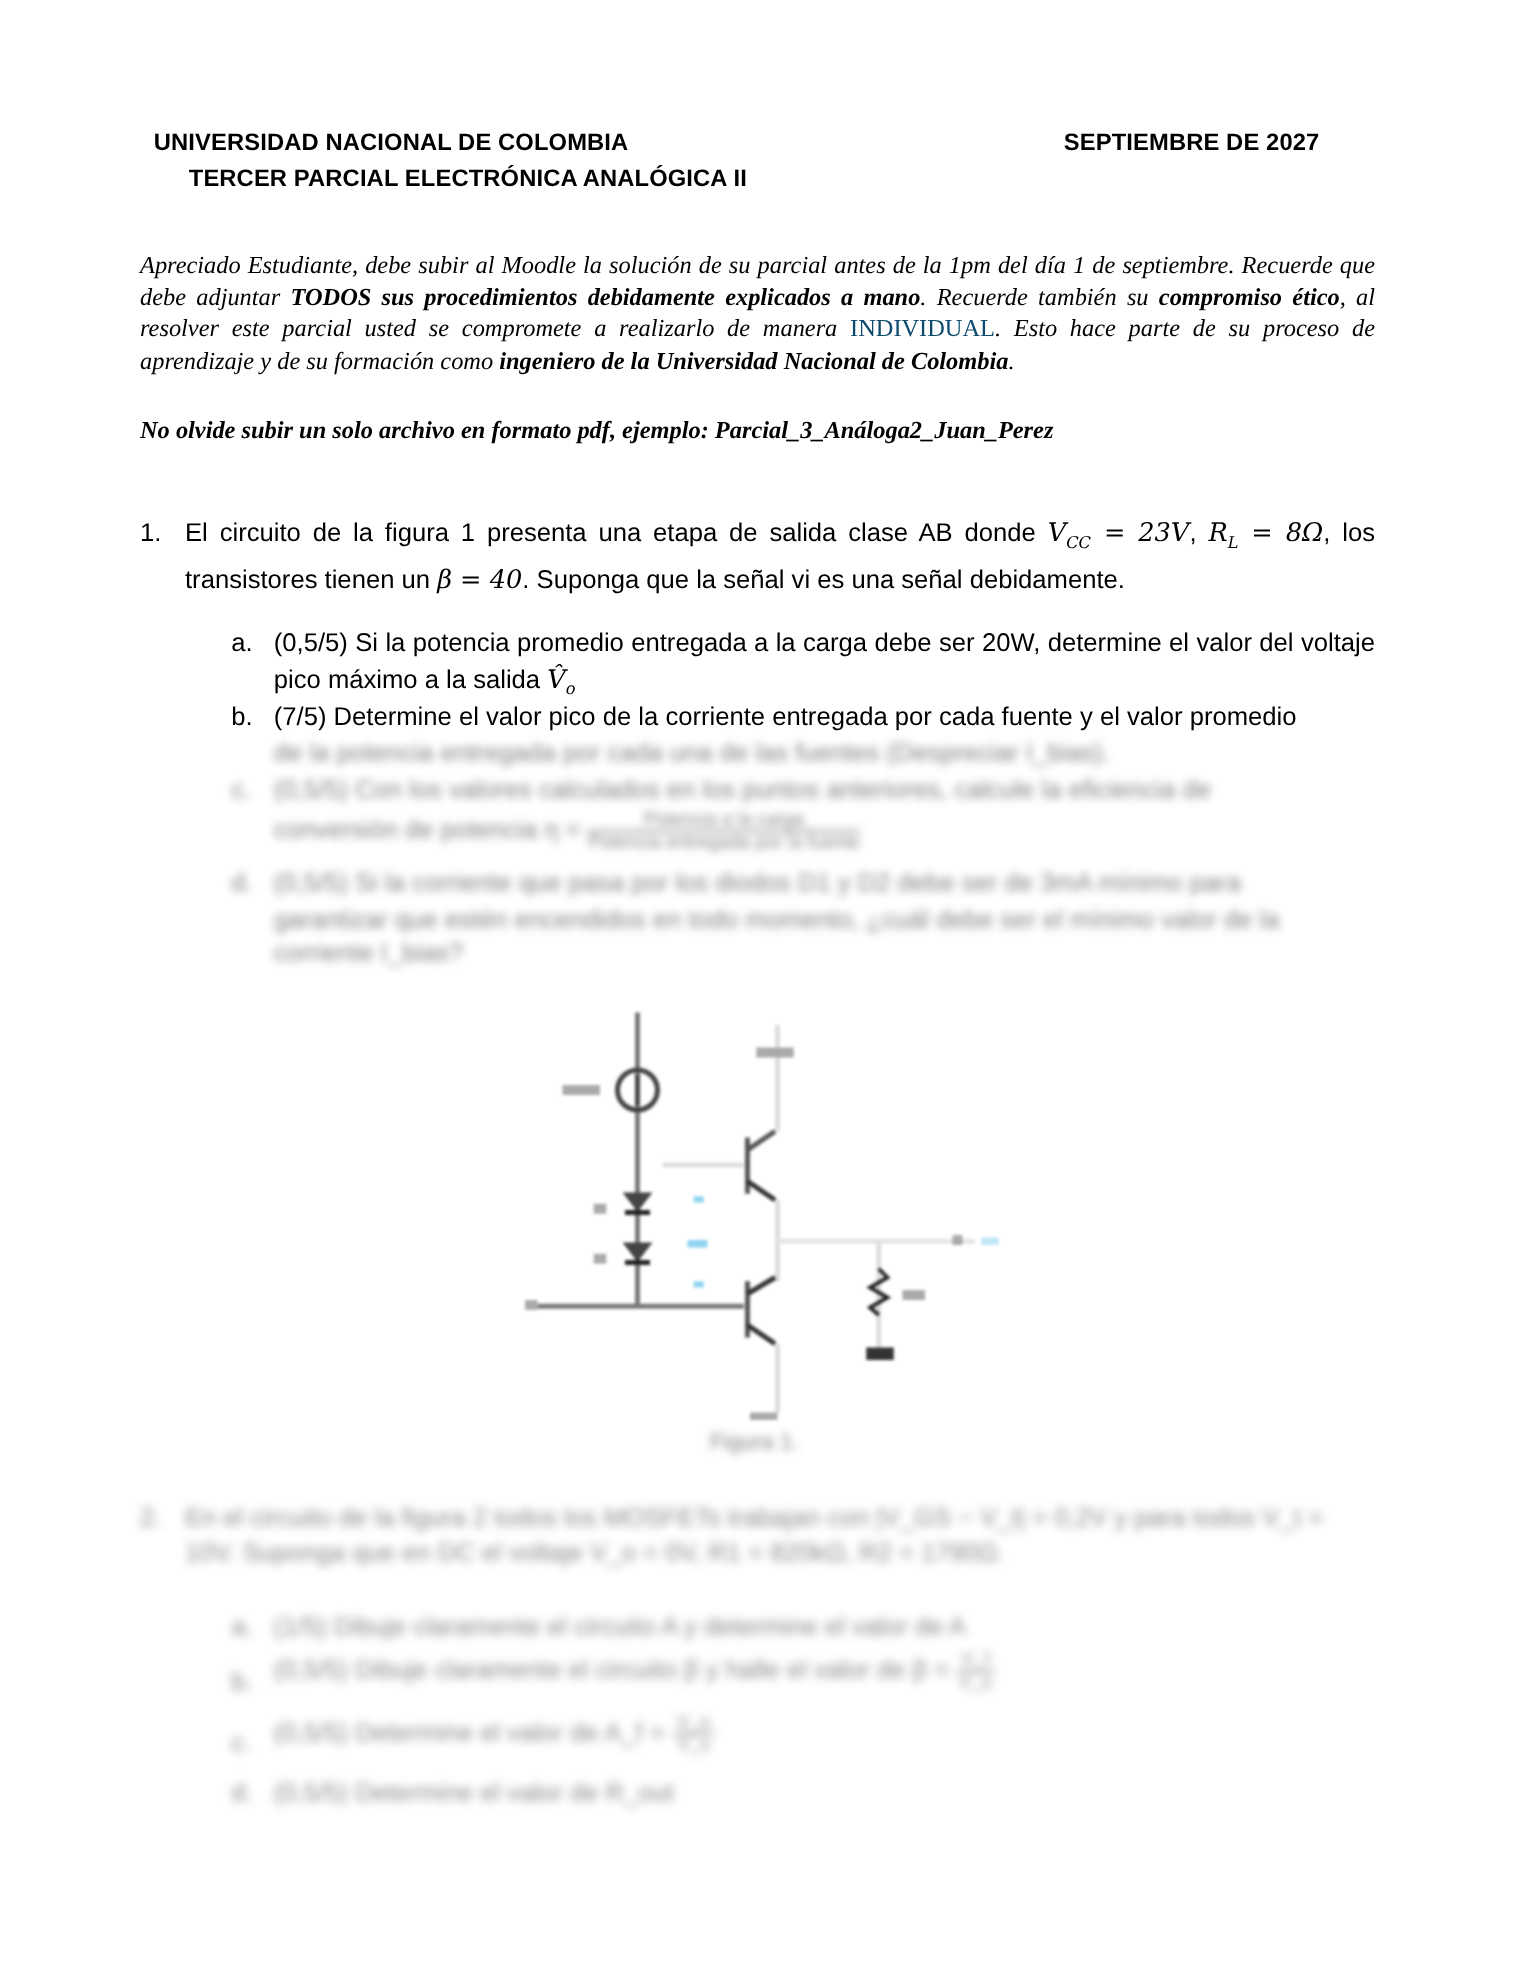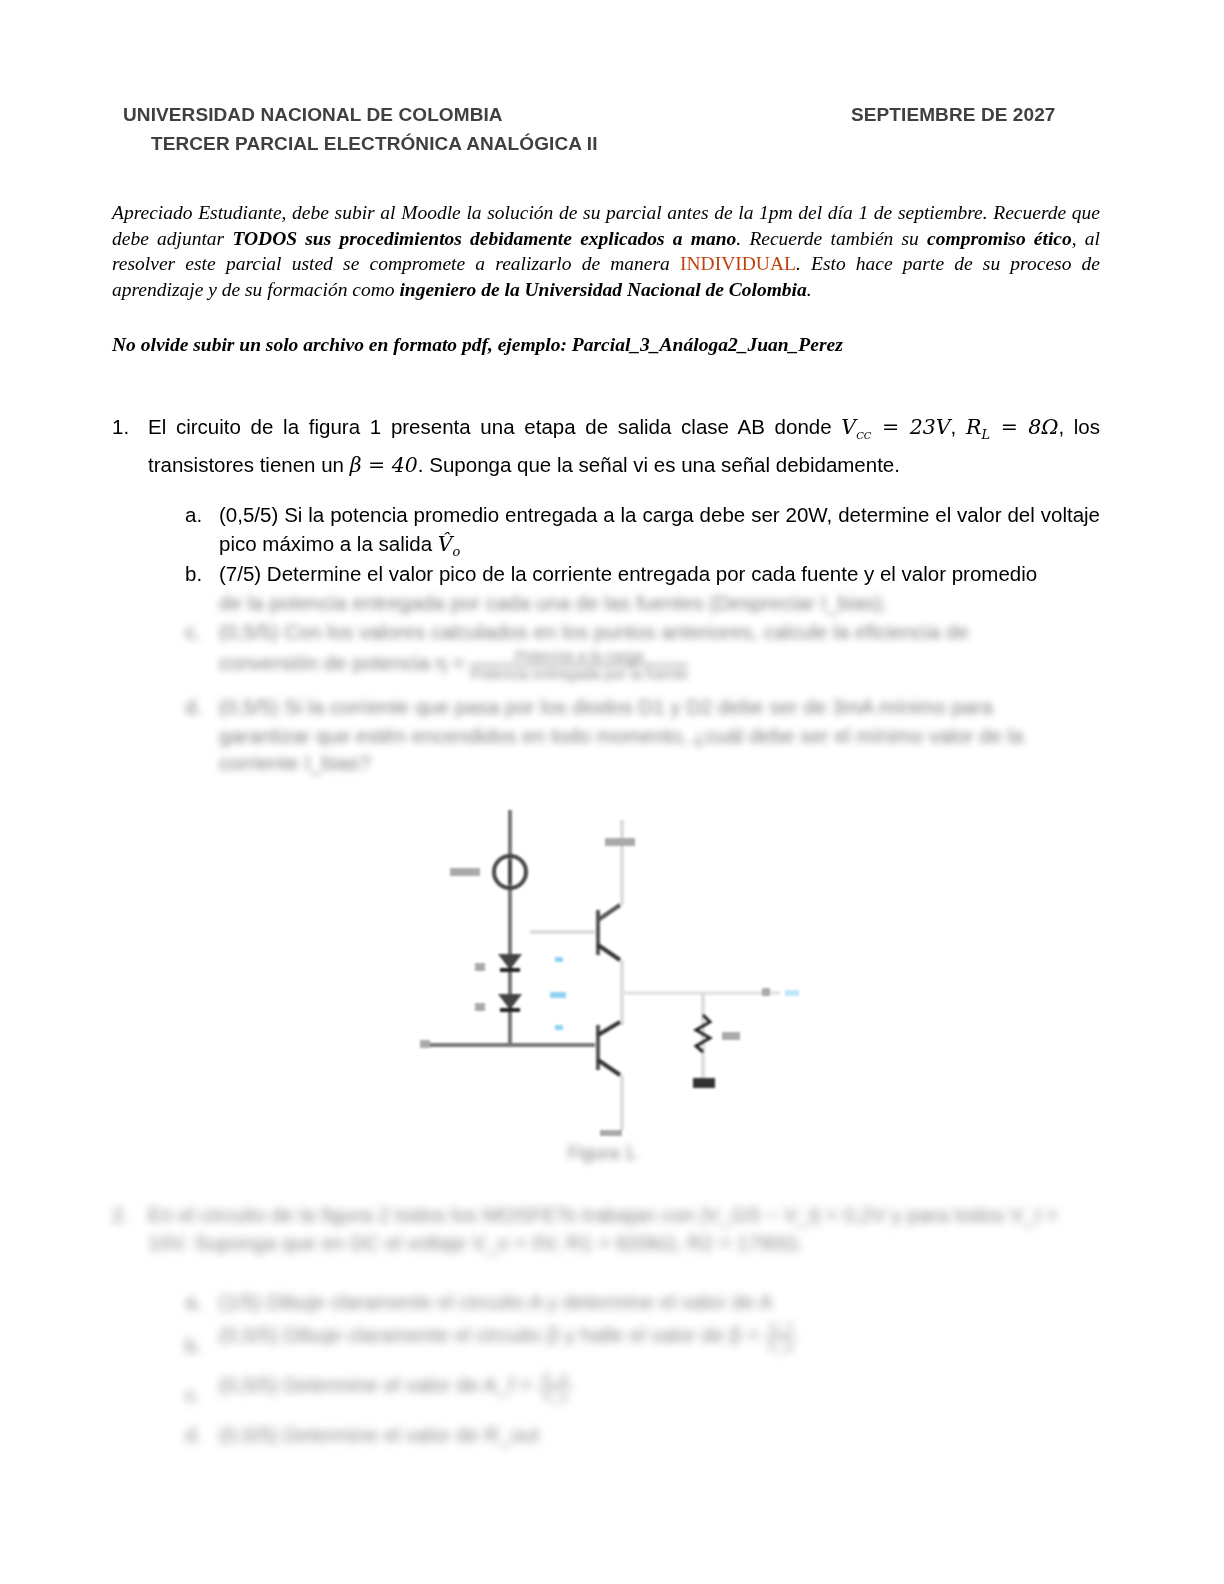--- a/index.html
+++ b/index.html
@@ -1,21 +1,21 @@
 <!DOCTYPE html>
 <html><head>
 <meta charset="utf-8">
 <style>
   html, body { margin:0; padding:0; background:#ffffff; }
   body { width:1224px; height:1584px; position:relative; overflow:hidden; font-family:"Liberation Sans", sans-serif; color:#000; }
   .abs { position:absolute; }
-  .hdr { color:#404040; font-weight:bold; font-size:19px; letter-spacing:0.1px; font-family:"Liberation Sans", sans-serif; }
+  .hdr { color:#000000; font-weight:bold; font-size:19px; letter-spacing:0.1px; font-family:"Liberation Sans", sans-serif; }
   .intro { left:112px; width:988px; font-style:italic; font-family:"Liberation Serif", serif; font-size:19.5px; line-height:25.5px; text-align:justify; }
   .intro b { font-style:italic;margin-top:20px; }
-  .red { color:#c2410c; font-style:normal; }
+  .red { color:#0c4a6e; font-style:normal; }
   .q { font-family:"Liberation Sans", sans-serif; font-size:20.5px; line-height:29px; }
   .math { font-family:"DejaVu Serif", serif; font-style:italic; }
   .blur { filter: blur(3.5px); color:#555; opacity:0.75; }
   .blur2 { filter: blur(4px); color:#555; opacity:0.7; }
   .frac { display:inline-block; vertical-align:middle; text-align:center; font-size:15px; line-height:16px; }
   .frac .top { border-bottom:2px solid #666; padding:0 4px; }
 </style>
 </head>
 <body>
 
@@ -23,21 +23,21 @@
 <div class="abs hdr" style="left:851px; top:104px;">SEPTIEMBRE DE 2027</div>
 <div class="abs hdr" style="left:123px; top:133px;margin-left:28px;">TERCER PARCIAL ELECTRÓNICA ANALÓGICA II</div>
 
 <div class="abs intro" style="top:200px;">
   <span>Apreciado Estudiante, debe subir al Moodle la solución de su parcial antes de la 1pm del día 1 de septiembre. Recuerde que debe adjuntar </span><b>TODOS sus procedimientos debidamente explicados a mano</b><span>. Recuerde también su </span><b>compromiso ético</b><span>, al resolver este parcial usted se compromete a realizarlo de manera </span><span class="red">INDIVIDUAL</span><span>. Esto hace parte de su proceso de aprendizaje y de su formación como </span><b>ingeniero de la Universidad Nacional de Colombia</b><span>.</span>
 </div>
 <div class="abs intro" style="top:332px; font-weight:bold;">No olvide subir un solo archivo en formato pdf, ejemplo: Parcial_3_Análoga2_Juan_Perez</div>
 
 <div class="abs q" style="left:112px; top:412px;">1.</div>
 <div class="abs q" style="left:148px; top:412px; width:952px; text-align:justify;">
-  <span>El circuito de la figura 1 presenta una etapa de salida clase AB donde </span><span class="math">V<sub style="font-size:10px">CC</sub> = 23V</span><span>, </span><span class="math">R<sub style="font-size:13px">L</sub> = 8Ω</span><span>, los transistores tienen un </span><span class="math">β = 40</span><span>. Suponga que la señal vi es una señal debidamente.</span>
+  <span>El circuito de la figura 1 presenta una etapa de salida clase AB donde </span><span class="math">V<sub style="font-size:13px">CC</sub> = 23V</span><span>, </span><span class="math">R<sub style="font-size:13px">L</sub> = 8Ω</span><span>, los transistores tienen un </span><span class="math">β = 40</span><span>. Suponga que la señal vi es una señal debidamente.</span>
 </div>
 
 <div class="abs q" style="left:185px; top:500px;">a.</div>
 <div class="abs q" style="left:219px; top:500px; width:881px; text-align:justify;">
   <span>(0,5/5) Si la potencia promedio entregada a la carga debe ser 20W, determine el valor del voltaje pico máximo a la salida </span><span class="math">V̂<sub style="font-size:13px">o</sub></span>
 </div>
 
 <div class="abs q" style="left:185px; top:559px;">b.</div>
 <div class="abs q" style="left:219px; top:559px; width:881px;">(7/5) Determine el valor pico de la corriente entregada por cada fuente y el valor promedio</div>
 <div class="abs q blur" style="left:219px; top:588px; width:881px;">de la potencia entregada por cada una de las fuentes (Despreciar I_bias).</div>

